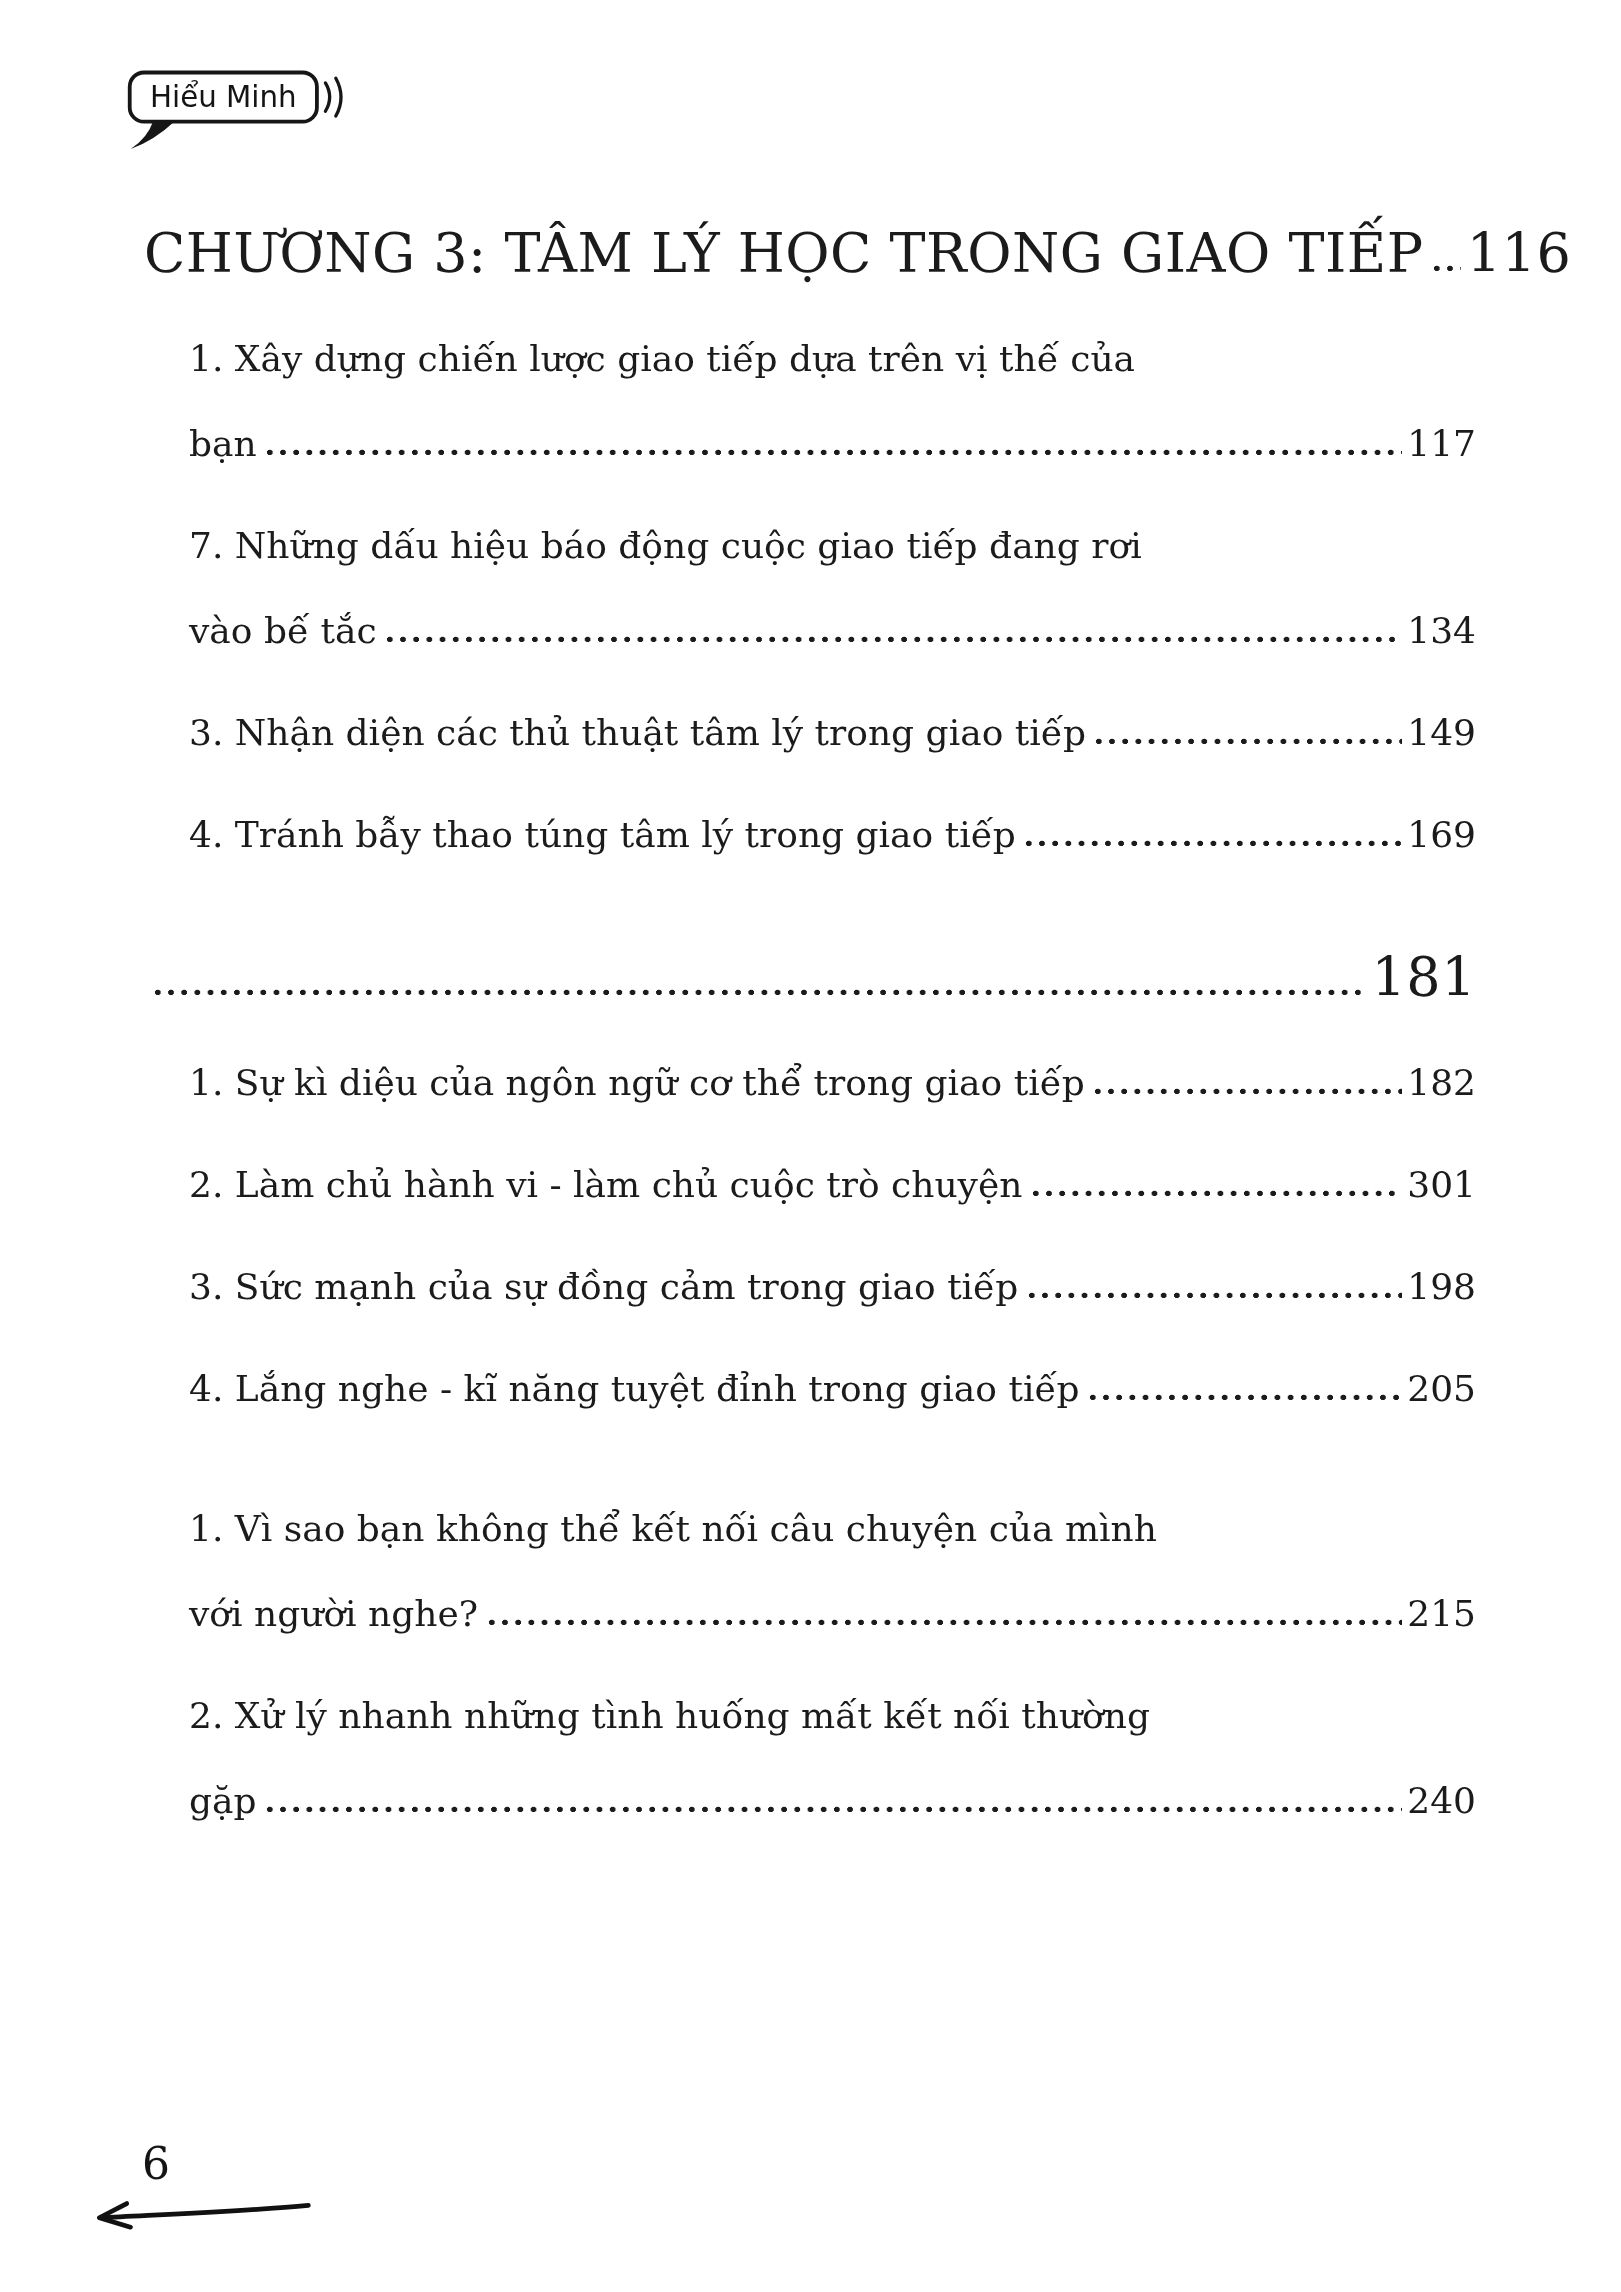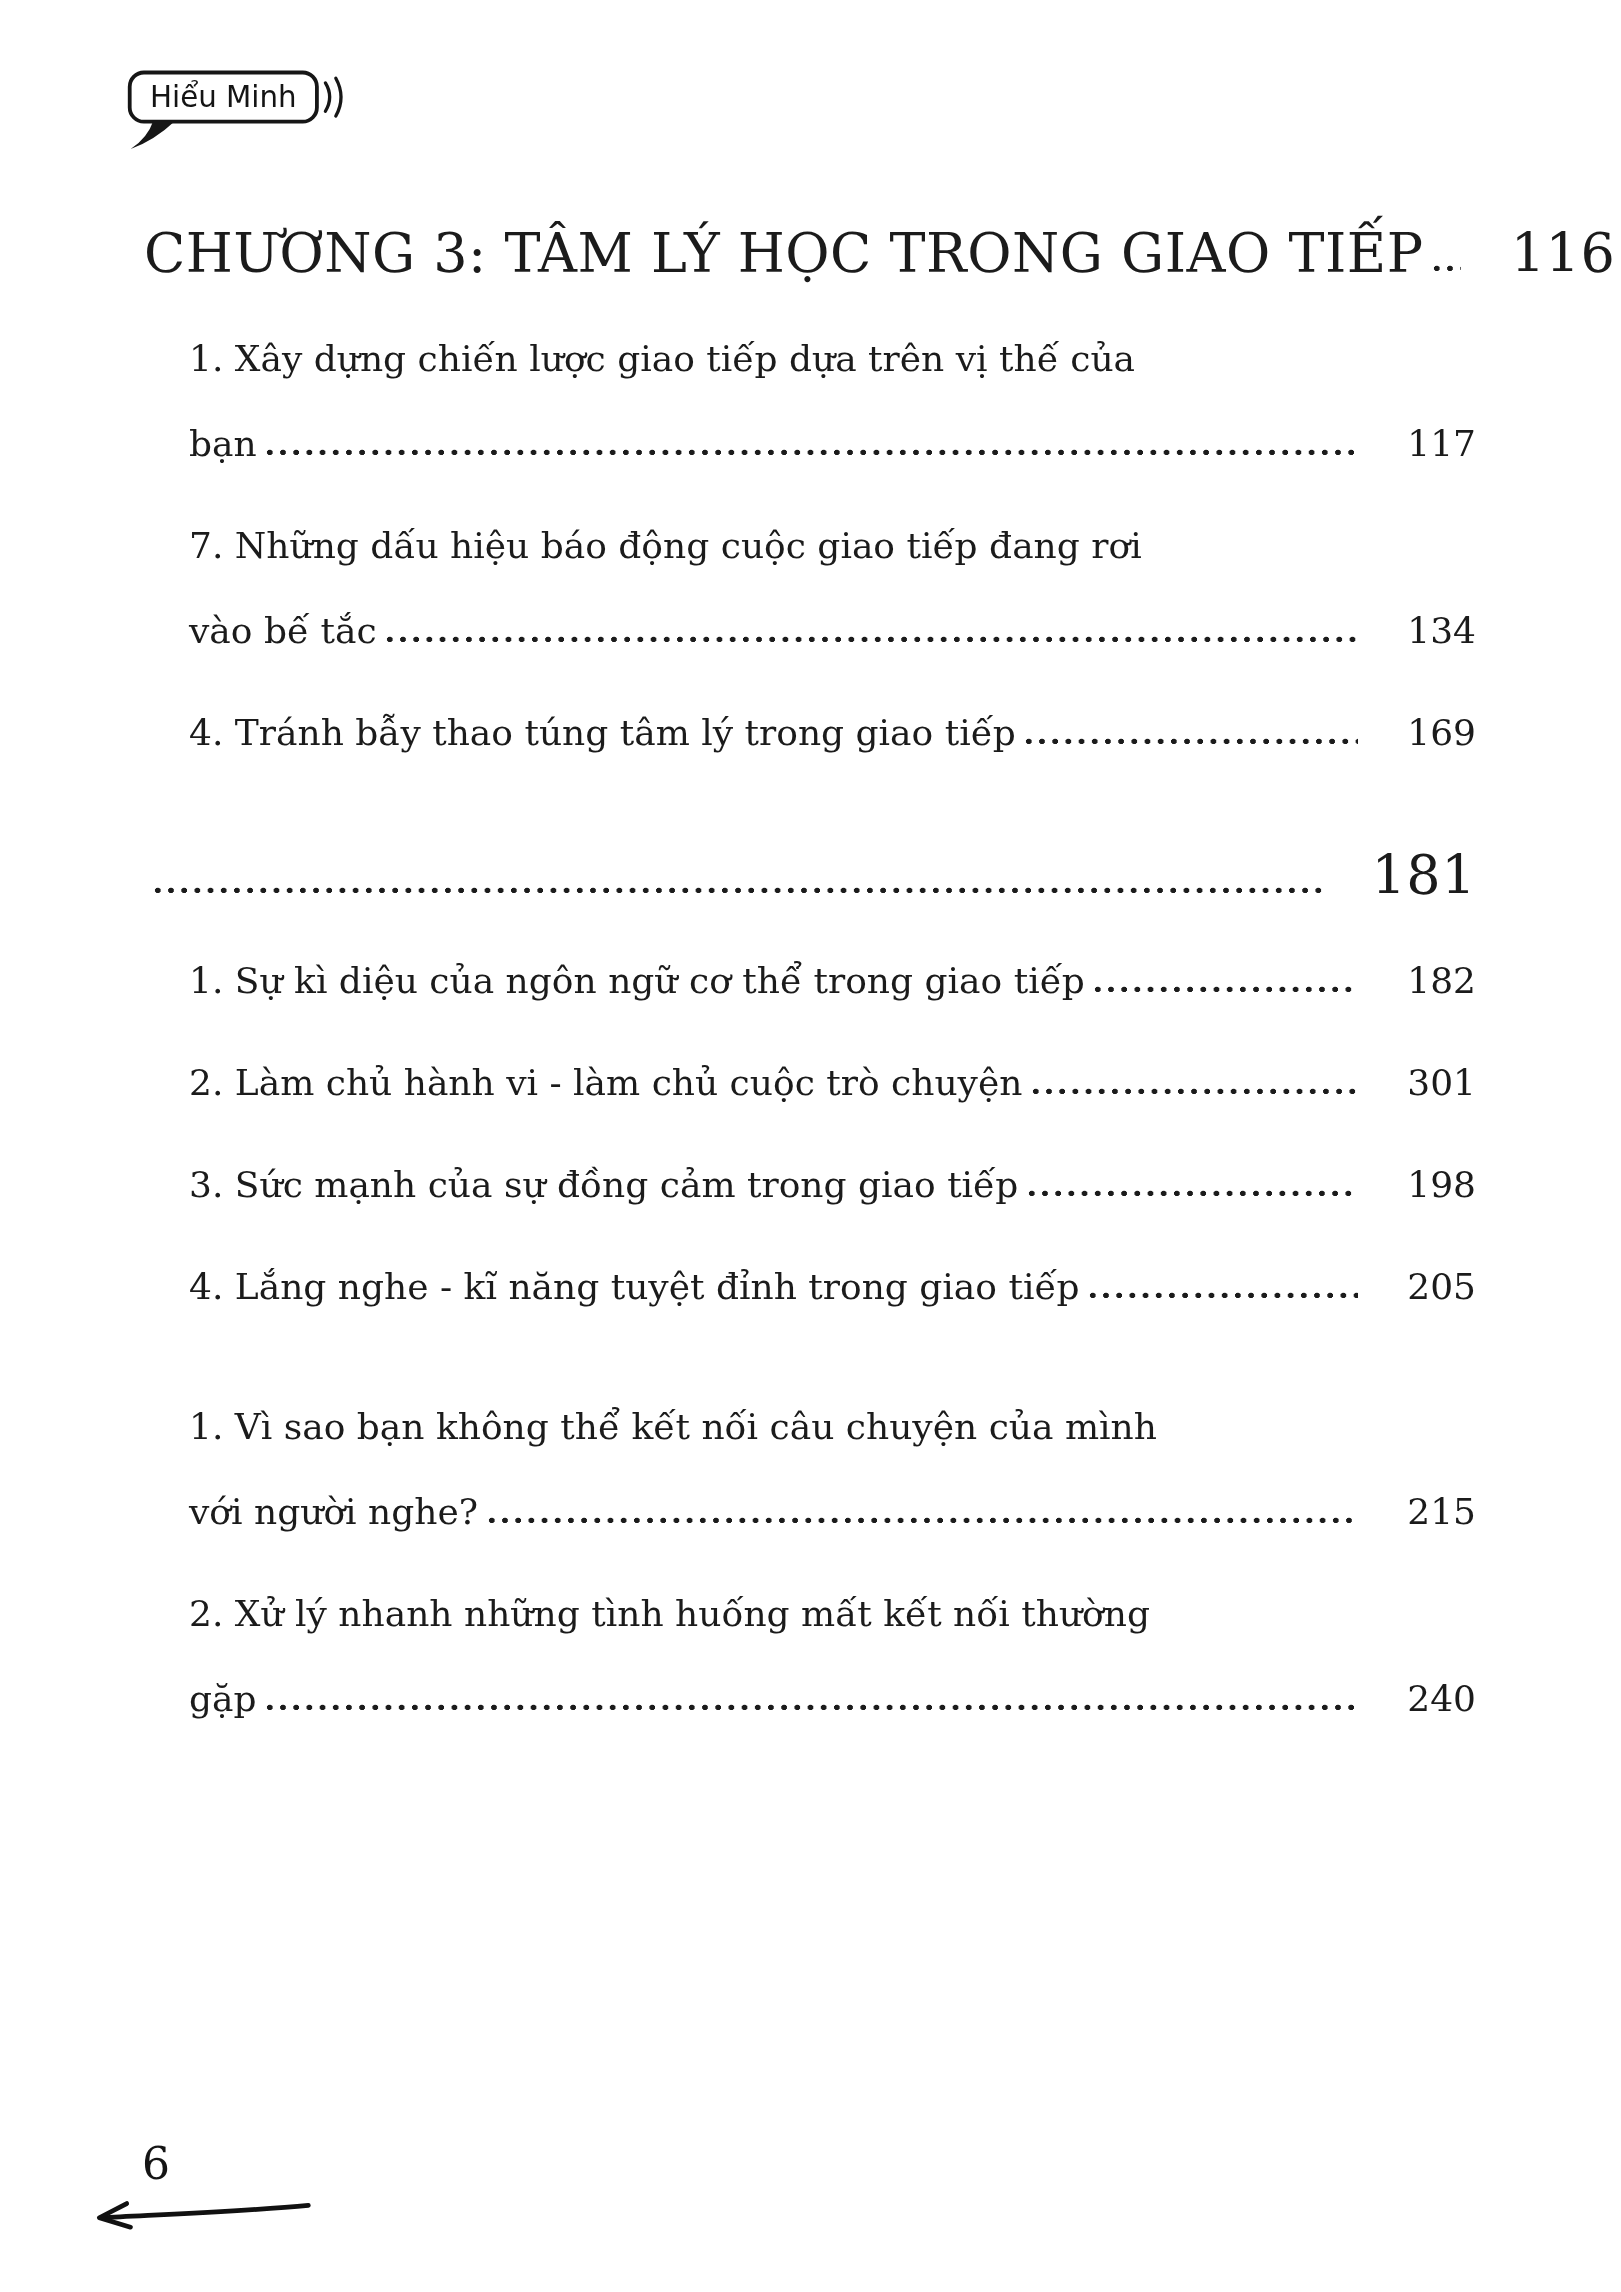--- a/index.html
+++ b/index.html
@@ -50,21 +50,21 @@
   }
   .toc-item {
     margin-top: 17px;
     margin-left: 45px;
   }
   .toc-item .line {
     font-size: 36px;
     line-height: 85px;
   }
   .line .text { white-space: nowrap; }
-  .line .pageno { white-space: nowrap; margin-left: 44px; }
+  .line .pageno { white-space: nowrap; }
 
   .leader {
     flex: 1 1 28px;
     min-width: 28px;
     height: 10.4px;
     margin: 0 5.7px 0 9.5px;
     background-image: radial-gradient(circle at 3.8px 6.6px, #1b1b1b 2.6px, transparent 3.1px);
     background-size: 13.2px 10.4px;
     background-repeat: repeat-x;
   }
@@ -121,20 +121,27 @@
           <span class="text">7. Những dấu hiệu báo động cuộc giao tiếp đang rơi</span>
         </div>
         <div class="line">
           <span class="text">vào bế tắc</span>
           <span class="leader"></span>
           <span class="pageno">134</span>
         </div>
       </div>
       <div class="toc-item">
         <div class="line">
+          <span class="text">3. Nhận diện các thủ thuật tâm lý trong giao tiếp</span>
+          <span class="leader"></span>
+          <span class="pageno">149</span>
+        </div>
+      </div>
+      <div class="toc-item">
+        <div class="line">
           <span class="text">4. Tránh bẫy thao túng tâm lý trong giao tiếp</span>
           <span class="leader"></span>
           <span class="pageno">169</span>
         </div>
       </div>
     </section>
     <section class="toc-section">
       <div class="chapter-heading">
         <div class="line">
           <span class="leader"></span>

